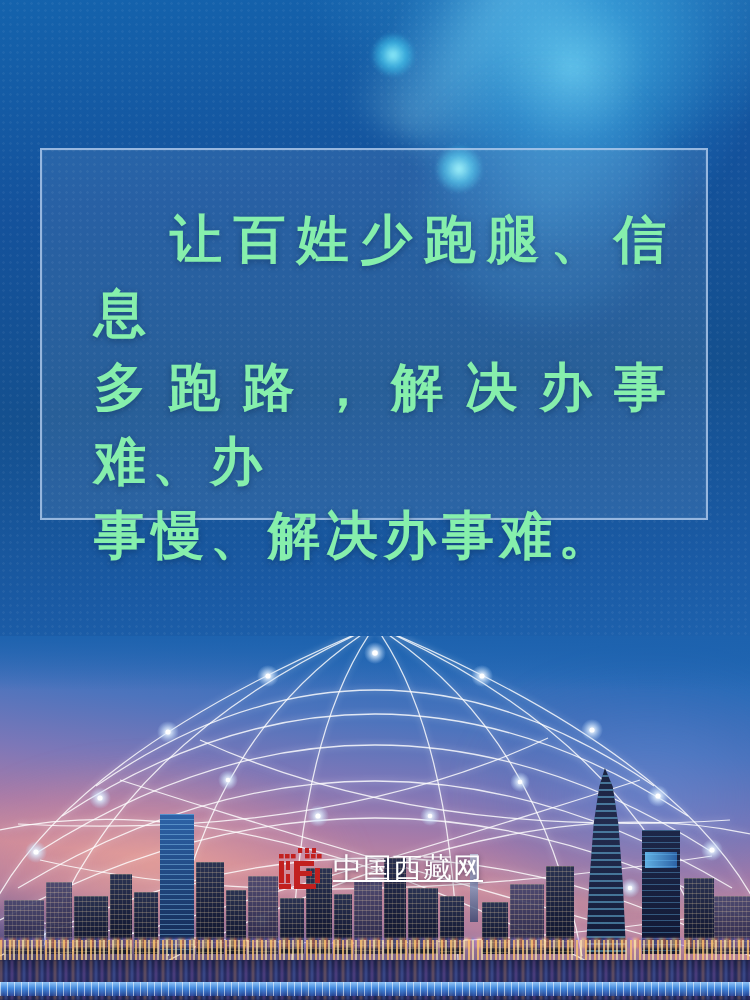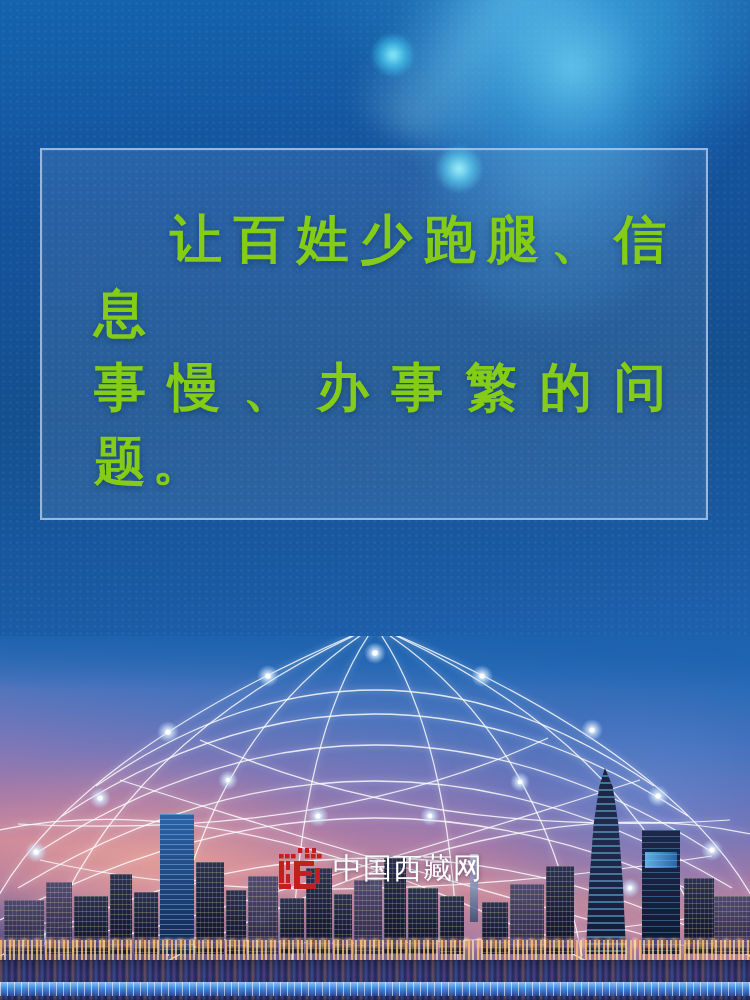--- a/index.html
+++ b/index.html
@@ -187,21 +187,21 @@
   .quote-box{
     position:absolute;
     left:40px; top:148px; width:668px; height:372px;
     background:rgba(255,255,255,.085);
     border:2px solid rgba(178,204,238,.80);
     box-shadow:inset 0 0 0 1px rgba(255,255,255,.06);
   }
   .quote-text{
     position:absolute;
     left:52px; right:34px; top:52px;
-    color:#84cc16;
+    color:#86efac;
     font-size:52px;
     line-height:74px;
     font-weight:700;
     letter-spacing:6px;
     text-align:justify;
     text-shadow:0 2px 6px rgba(8,35,74,.42);
   }
   .quote-text .l1{display:block; text-indent:76px;}
   .quote-text .l2,.quote-text .l3{display:block;}
 
@@ -225,20 +225,21 @@
     display:flex; align-items:center; gap:10px;
   }
   .logo-mark{width:44px; height:42px; display:block;}
   .logo-name{
     color:#ffffff;
     font-size:29px;
     letter-spacing:1px;
     font-weight:500;
     text-shadow:0 1px 5px rgba(30,20,60,.55);
     white-space:nowrap;
+    text-decoration:underline;
   }
 </style>
 </head>
 <body>
 
 <div class="poster">
 
   <div class="sky"></div>
   <div class="sky-dots"></div>
 
@@ -372,21 +373,22 @@
       <div class="waterfront-2"></div>
       <div class="waterfront"></div>
       <div class="water"></div>
       <div class="bridge"></div>
     </div>
   </div>
 
   <div class="quote-box">
     <div class="quote-text">
       <span class="l1">让百姓少跑腿、信息</span>
-      <span class="l3">事慢、办事繁的问题。</span>
+      <span class="l2">多跑路，解决办事难、办</span>
+      <span class="l3">事慢、解决办事难。</span>
     </div>
   </div>
 
 
   <div class="logo">
     <svg class="logo-mark" viewBox="0 0 44 42">
       <g fill="#c2201f">
         <rect x="0" y="6" width="4.6" height="4.4"></rect>
         <rect x="6" y="6" width="4.6" height="4.4"></rect>
         <rect x="12" y="6" width="4.6" height="4.4"></rect>

